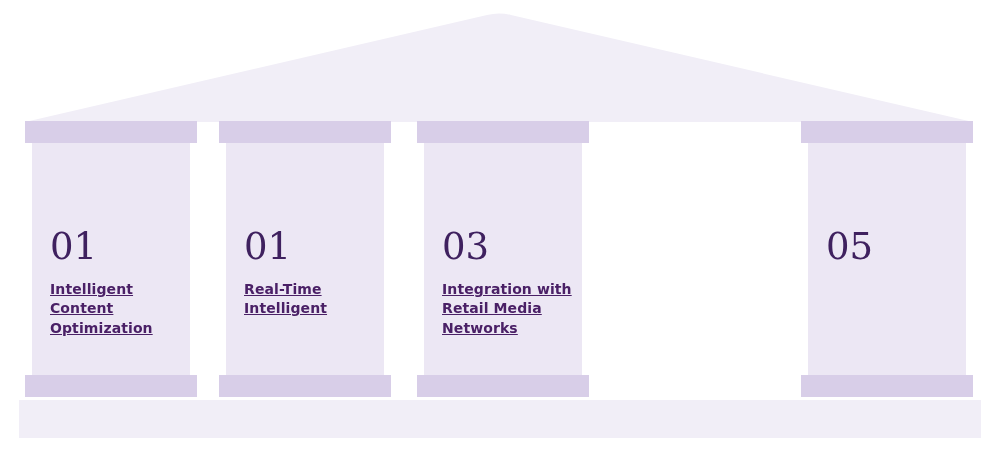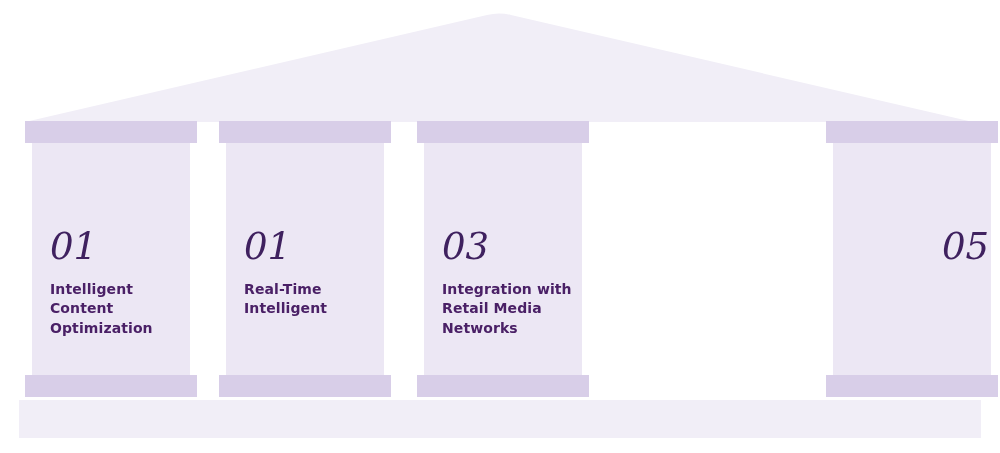--- a/index.html
+++ b/index.html
@@ -25,21 +25,21 @@
   .column {
     position: absolute;
     top: 121px;
     width: 172px;
     height: 276px;
   }
   .column.c0 { left: 25px; }
   .column.c1 { left: 219px; }
   .column.c2 { left: 417px; }
   .column.c3 { left: 607px; }
-  .column.c4 { left: 826px; text-align: right; }
+  .column.c4 { left: 801px; }
   .cap {
     position: absolute;
     top: 0; left: 0; right: 0;
     height: 22px;
     background: var(--cap, #d8cee8);
   }
   .shaft {
     position: absolute;
     top: 22px;
     bottom: 22px;
@@ -54,34 +54,34 @@
     background: var(--cap, #d8cee8);
   }
   .content {
     position: absolute;
     left: 25px;
     right: 9px;
     top: 107px;
   }
   .num {
     font-family: "DejaVu Serif", serif;
-    font-style: italic;
     font-size: 37px;
     line-height: 1;
     color: var(--numcol, #3f215f);
   }
   .label {
     margin-top: 15px;
     font-family: "DejaVu Sans", "Liberation Sans", sans-serif;
     font-weight: bold;
     font-size: 14px;
     line-height: 1.38;
     letter-spacing: 0.1px;
     color: var(--labcol, #4a2066);
     white-space: pre-line;
+    text-decoration: underline;
   }
   .floor {
     position: absolute;
     left: 19px;
     top: 400px;
     width: 962px;
     height: 38px;
     background: var(--floor, #f1eef7);
   }
 </style>

